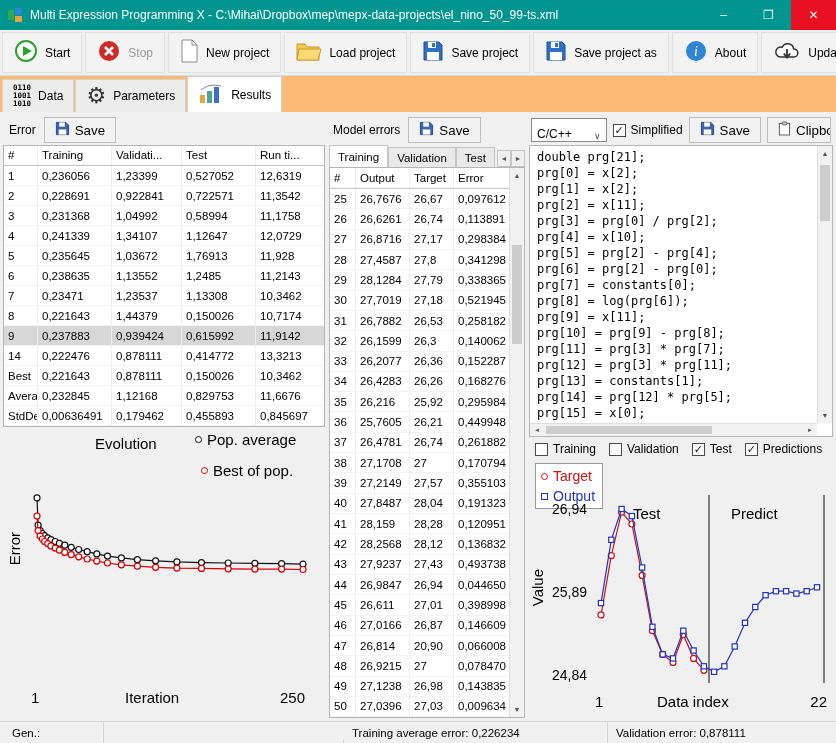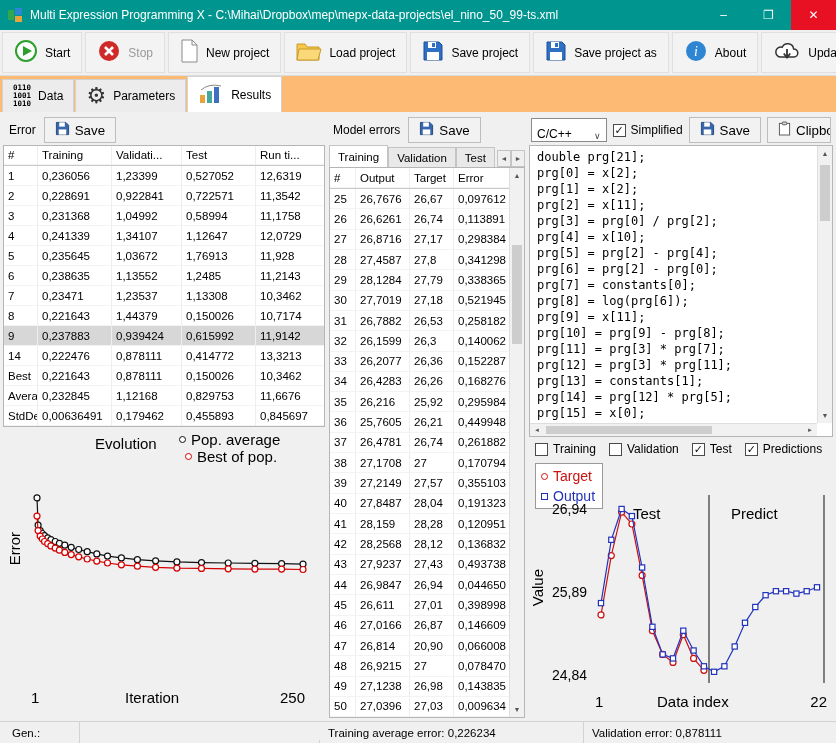--- a/index.html
+++ b/index.html
@@ -91,29 +91,29 @@
   .marker.circle { border-radius:50%; }
   .pc-ytick { position:absolute; left:0; width:58px; text-align:right; font-size:14px; }
   .pc-ylabel { position:absolute; left:0px; top:108px; writing-mode:vertical-rl; transform:rotate(180deg); font-size:15px; }
   .pc-plot { position:absolute; left:64px; top:30px; }
   .pc-region { position:absolute; top:44px; font-size:15px; }
   .pc-xtick, .pc-xlabel { position:absolute; top:232px; font-size:15px; }
 
   
   .evo-chart { position:relative; flex:1; min-height:0; }
   .evo-title { position:absolute; left:92px; top:8px; font-size:15px; }
-  .evo-legend { position:absolute; left:176px; top:4px; display:flex; flex-direction:column; gap:0; font-size:15px; }
+  .evo-legend { position:absolute; left:192px; top:4px; display:flex; flex-direction:column; gap:14px; font-size:15px; }
   .evo-ylabel { position:absolute; left:3px; top:105px; writing-mode:vertical-rl; transform:rotate(180deg); font-size:15px; }
   .evo-plot { position:absolute; left:24px; top:52px; }
   .evo-xtick, .evo-xlabel { position:absolute; top:262px; font-size:15px; }
 
   
   .statusbar { height:22px; background:#f0f0f0; border-top:1px solid #d2d2d2; display:flex; align-items:center; font-size:11.5px; flex:0 0 auto; }
   .status-cell { height:100%; display:flex; align-items:center; padding:0 8px; border-right:1px solid #d2d2d2; white-space:nowrap; overflow:hidden; }
-  .sc0 { width:80px;padding-left:12px; } .sc1 { width:240px;margin-top:36px; } .sc2 { width:264px; } .sc3 { flex:1; border-right:none; }
+  .sc0 { width:104px;padding-left:12px; } .sc1 { width:240px;margin-top:36px; } .sc2 { width:264px; } .sc3 { flex:1; border-right:none; }
 </style>
 </head>
 <body>
 
 <div class="window">
 
   <div class="titlebar">
     <span class="app-icon">
       <svg width="16" height="16">
           <rect x="1" y="3" width="6" height="10" fill="#2fa84f"></rect>

